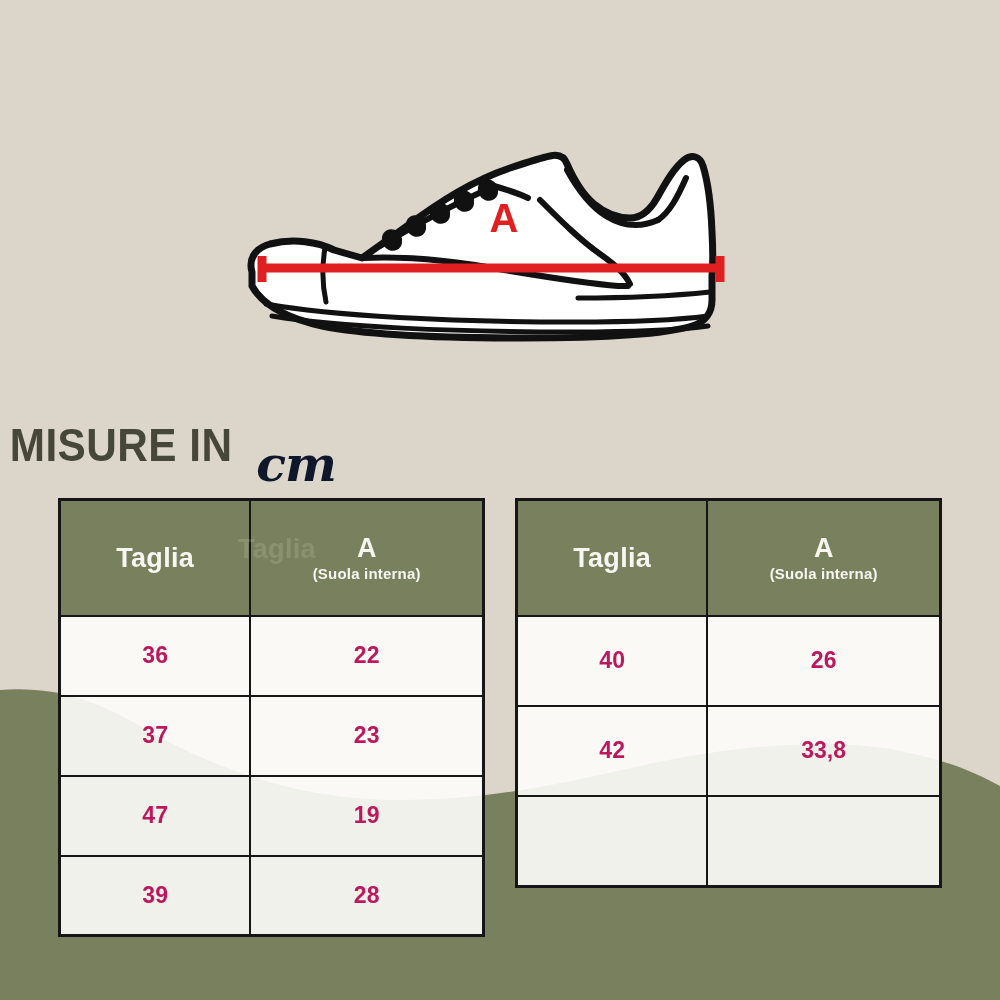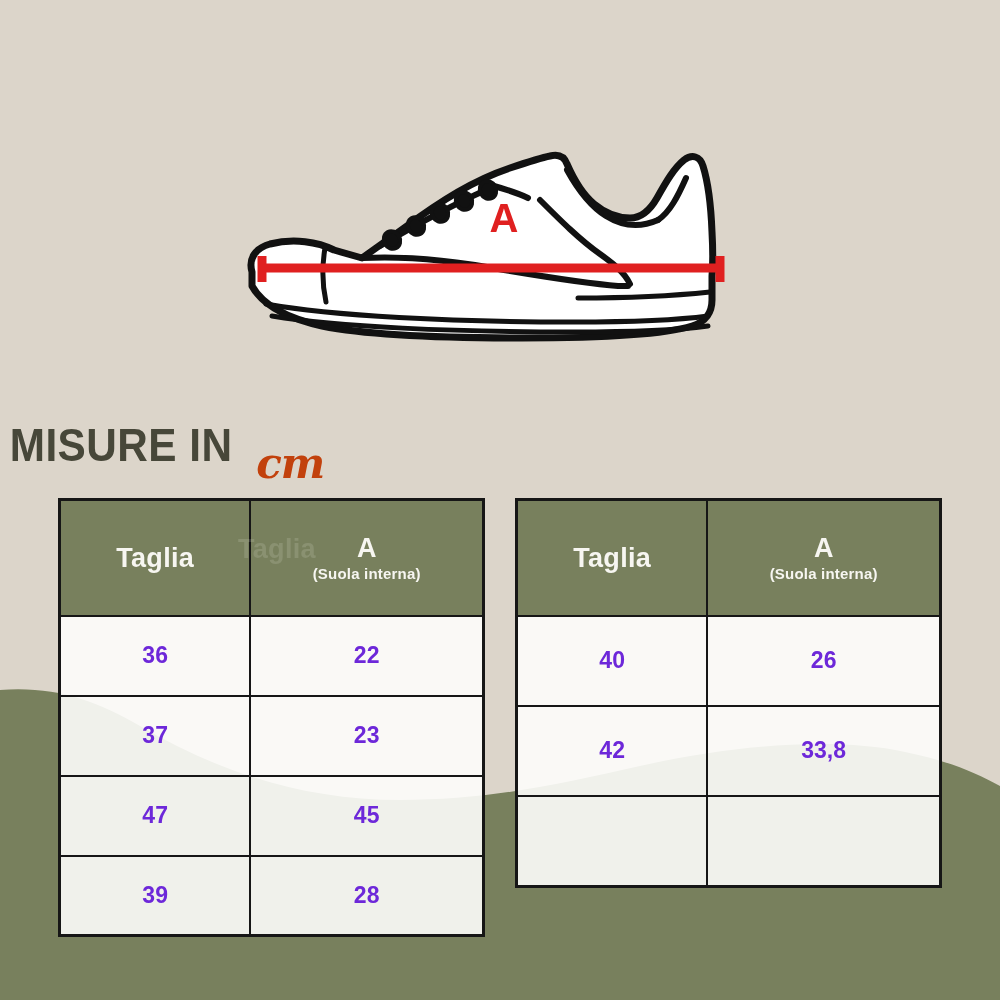--- a/index.html
+++ b/index.html
@@ -65,22 +65,22 @@
     letter-spacing: 0.5px;
     color: #474739;
     transform: scaleX(0.92);
     transform-origin: center;
     white-space: nowrap;
   }
   .title-unit {
     font-family: "DejaVu Serif", serif;
     font-style: italic;
     font-weight: 700;
-    font-size: 42px;
-    color: #c2410c;
+    font-size: 49px;
+    color: #0f172a;
     margin-left: 14px;
     letter-spacing: -1px;
     white-space: nowrap;
     margin-top: 37px;
   }
 
   
   .tables {
     position: absolute;
     left: 58px;
@@ -111,21 +111,21 @@
 
   .sizetable thead th {
     background: #78805d;
     color: #f7f6f1;
     height: 116px;
     border-color: #161616;
   }
 
   .sizetable tbody td {
     background: rgba(253, 253, 251, 0.90);
-    color: #6d28d9;
+    color: #be185d;
     font-weight: 700;
     font-size: 23px;
     height: 80px;
   }
 
   .col-size { width: 45%; }
   .col-a    { width: 55%; }
 
   .hdr-stack {
     display: flex;
@@ -282,21 +282,21 @@
         <tr>
           <td>36</td>
           <td>22</td>
         </tr>
         <tr>
           <td>37</td>
           <td>23</td>
         </tr>
         <tr>
           <td>47</td>
-          <td>45</td>
+          <td>19</td>
         </tr>
         <tr>
           <td>39</td>
           <td>28</td>
         </tr>
       </tbody>
     </table>
 
     <table class="sizetable">
       <thead>

